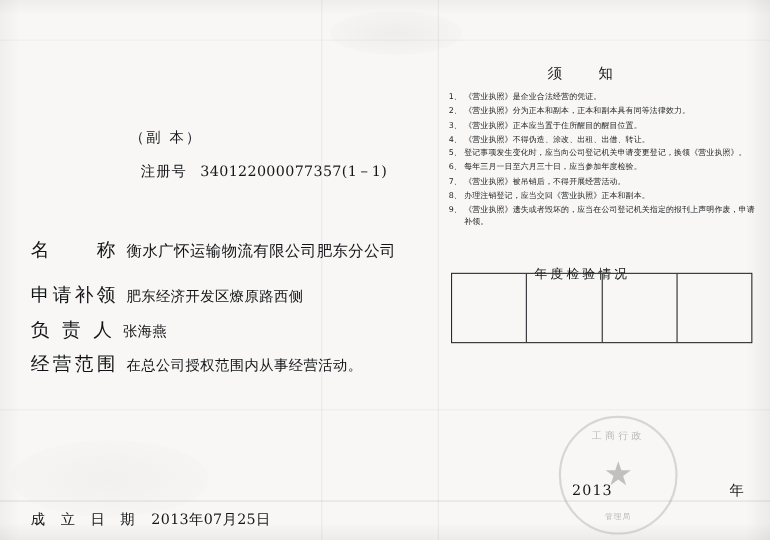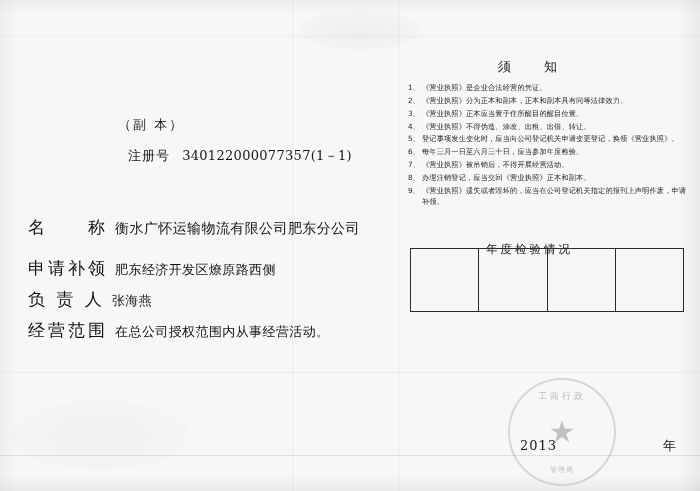--- a/index.html
+++ b/index.html
@@ -282,20 +282,24 @@
     <div class="field scope">
       <span class="f-label">经营范围</span>
       <span class="f-value">在总公司授权范围内从事经营活动。</span>
     </div>
 
     <div class="field person">
       <span class="f-label">负 责 人</span>
       <span class="f-value">张海燕</span>
     </div>
 
+    <div class="founded">
+      <span class="f-label">成 立 日 期</span>
+      <span class="f-value">2013年07月25日</span>
+    </div>
   </div>
 
   <div class="right-col">
 
     <div class="notice-title">须　知</div>
 
     <ul class="notice-list">
       <li>
           <span class="num">1、</span>
           <span class="txt">《营业执照》是企业合法经营的凭证。</span>

